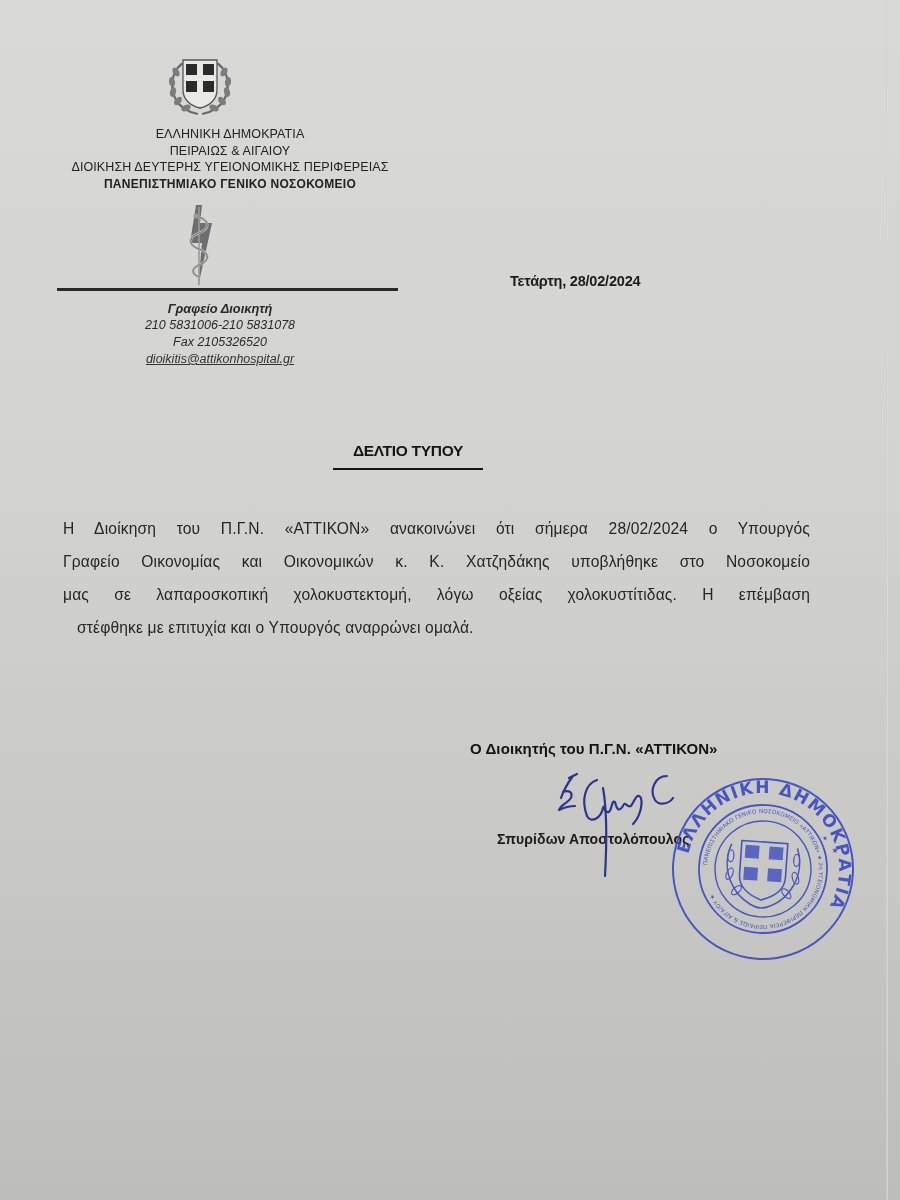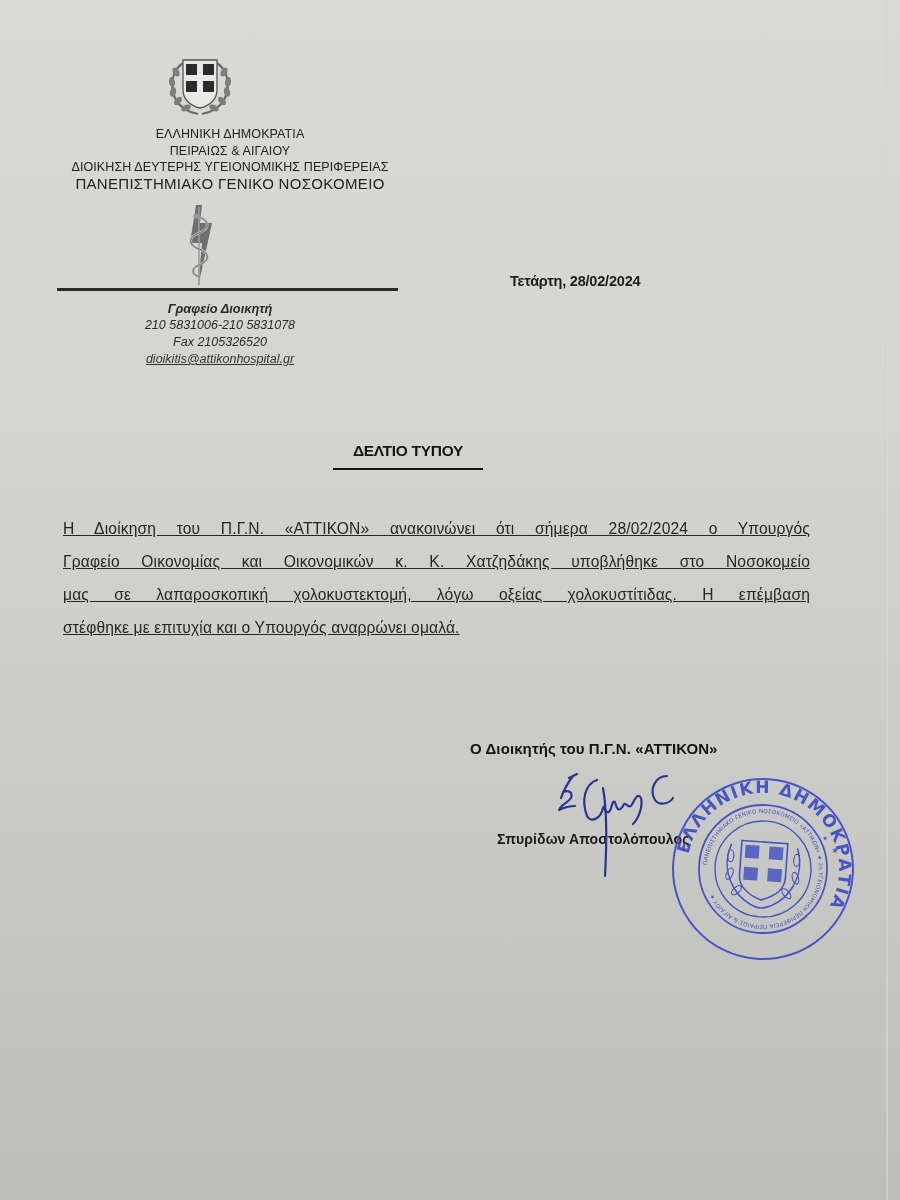--- a/index.html
+++ b/index.html
@@ -37,22 +37,22 @@
       left: 40px;
       top: 126px;
       width: 380px;
       text-align: center;
       font-size: 12.5px;
       line-height: 16.5px;
       color: #222;
       letter-spacing: 0.1px;
     }
     .header-lines .bold {
-      font-weight: normal;
-      font-size: 15px;
+      font-weight: bold;
+      font-size: 12px;
       letter-spacing: 0.3px;
     }
     .hospital-logo {
       left: 178px;
       top: 203px;
       width: 48px;
       height: 88px;
     }
     .header-rule {
       left: 57px;
@@ -115,25 +115,25 @@
       text-align: justify;
       color: #262626;
       letter-spacing: 0.15px;
       word-spacing: 2px;
     }
     .body-line {
       display: block;
       text-align: justify;
       text-align-last: justify;
       white-space: nowrap;
-      text-decoration: underline;
     }
     .body-line.last {
       text-align-last: left;
       word-spacing: 0;
+      margin-left: 14px;
     }
 
     
     .signatory-title {
       left: 470px;
       top: 740px;
       font-size: 15px;
       font-weight: bold;
       color: #141414;
       letter-spacing: 0.1px;

